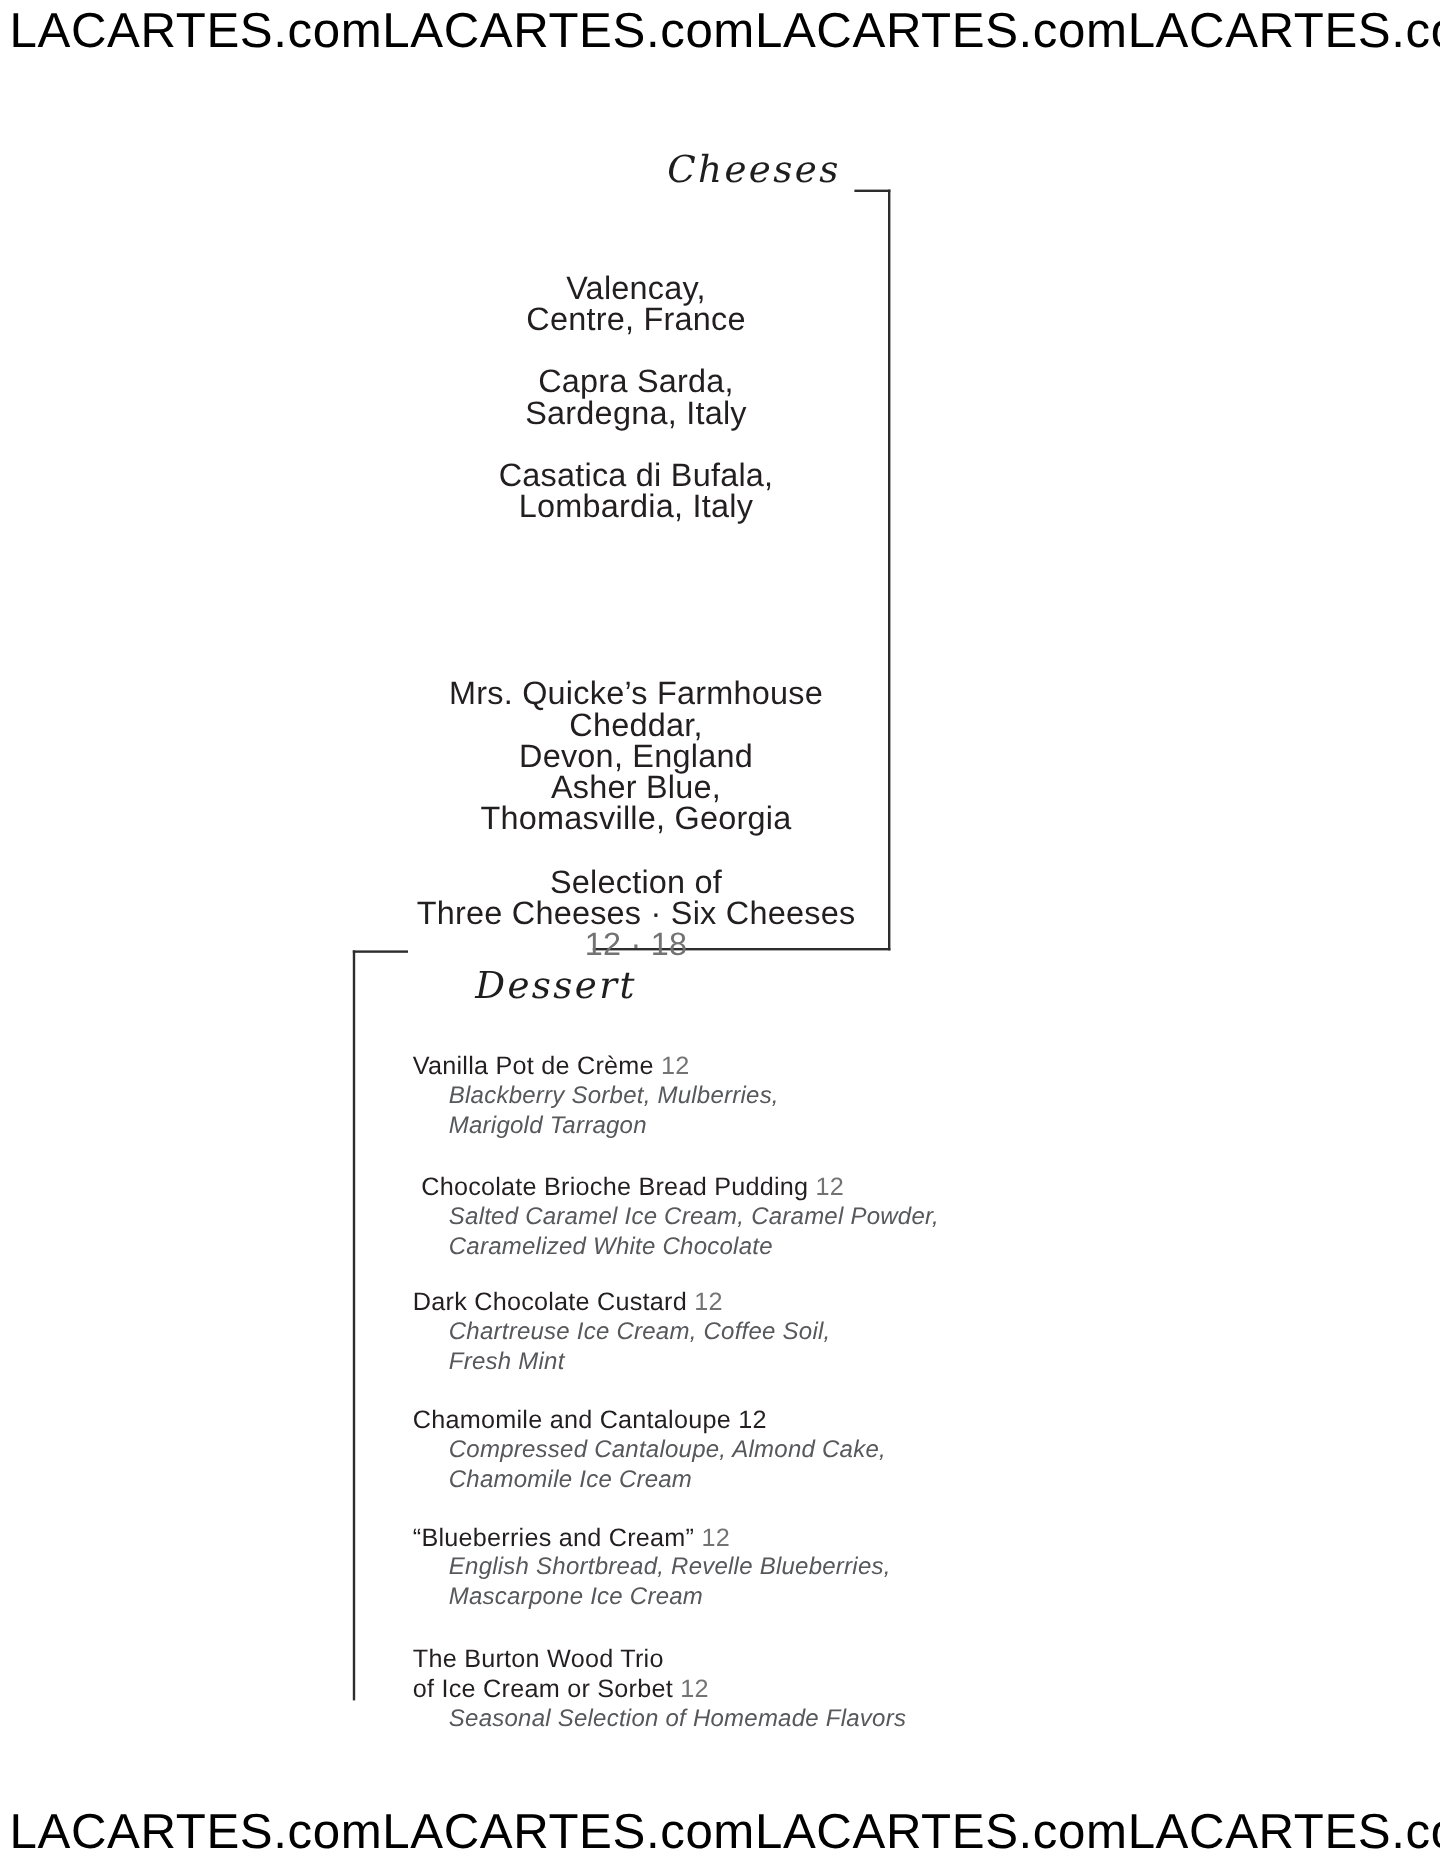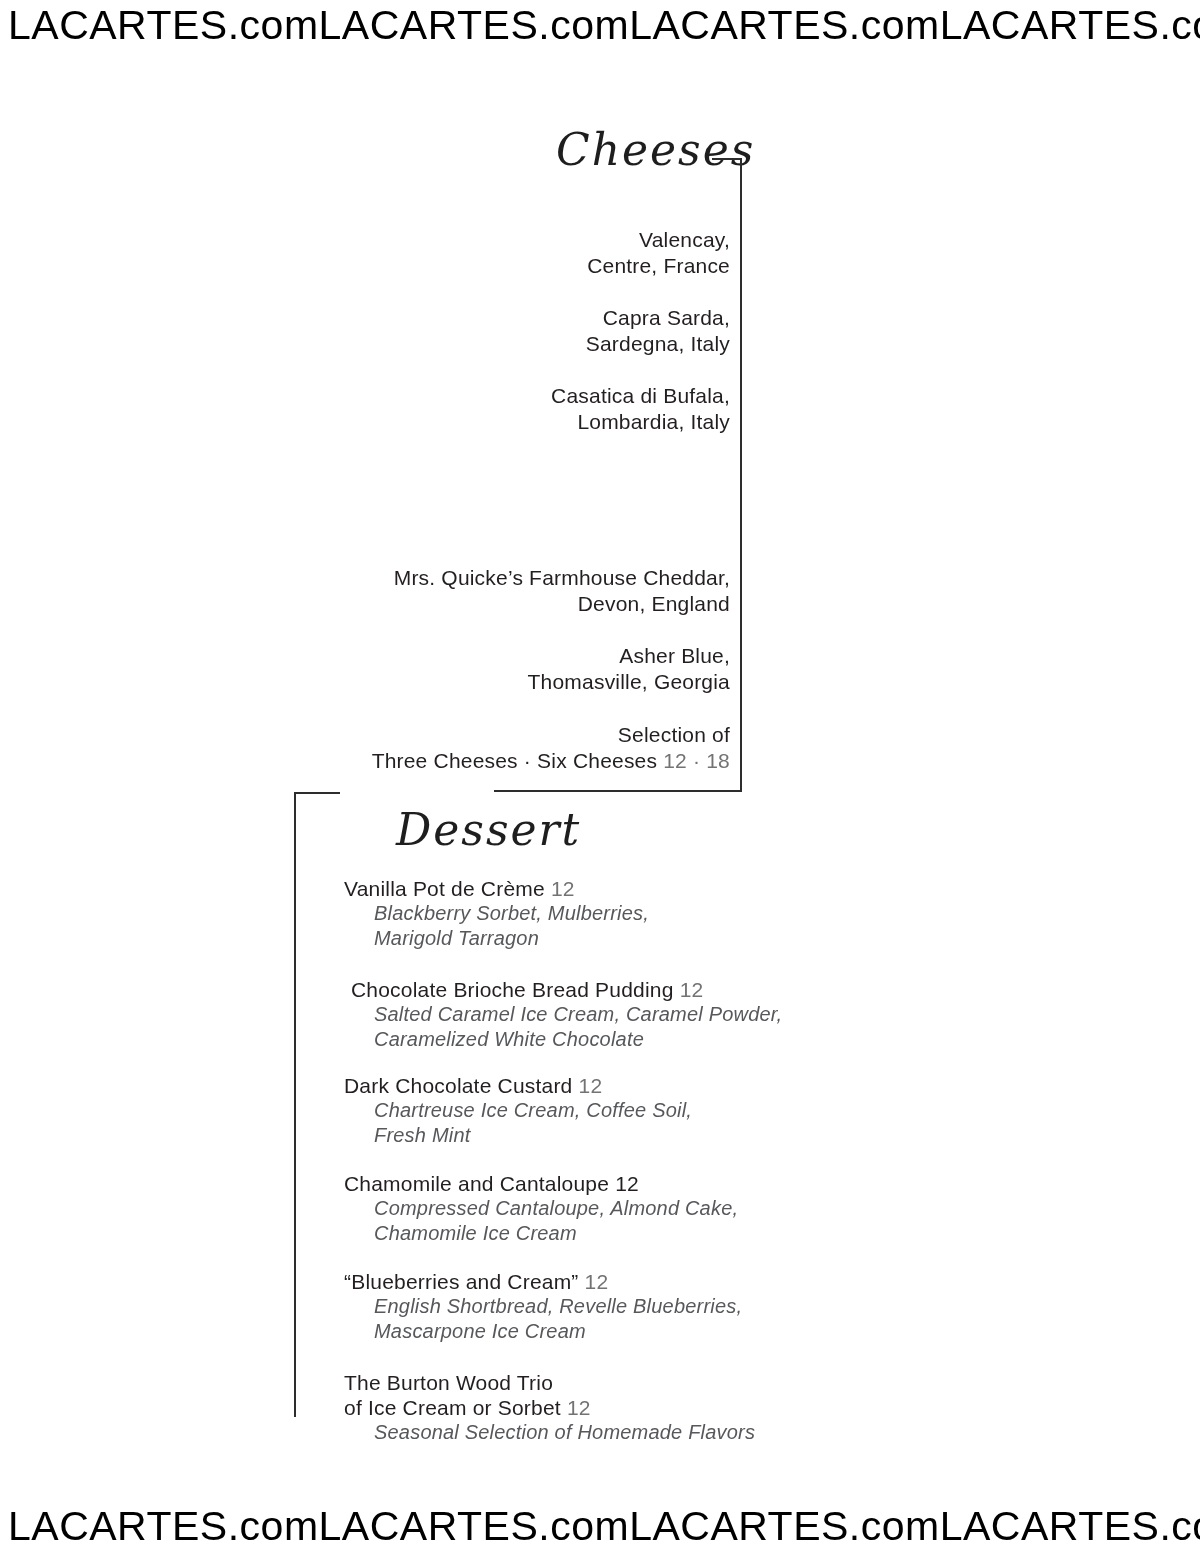--- a/index.html
+++ b/index.html
@@ -31,42 +31,42 @@
     user-select: none;
   }
   .watermark.top { top: 2px; }
   .watermark.bottom { bottom: 4px; }
 
   
   .script-heading {
     position: absolute;
     font-family: "DejaVu Serif", serif;
     font-style: italic;
-    font-size: 44px;
+    font-size: 31px;
     letter-spacing: 2px;
     color: #1e1e1e;
   }
   .heading-cheeses { left: 556px; top: 124px; }
   .heading-dessert { left: 352px; top: 804px; margin-left: 44px; }
 
   
   .rule { position: absolute; background: #2d2d2d; }
   .cheese-rule-top      { left: 712px; top: 158px; width: 30px;  height: 2px; }
   .cheese-rule-vertical { left: 740px; top: 158px; width: 2px;   height: 634px; }
   .cheese-rule-bottom   { left: 494px; top: 790px; width: 248px; height: 2px; }
   .dessert-rule-top     { left: 294px; top: 792px; width: 46px;  height: 2px; }
   .dessert-rule-vertical{ left: 294px; top: 792px; width: 2px;   height: 625px; }
 
   
   .cheese-item {
     position: absolute;
     left: 330px;
     width: 400px;
-    text-align: right;
-    font-size: 21px;
+    text-align: center;
+    font-size: 27px;
     line-height: 26px;
     color: #231f20;
     letter-spacing: 0.2px;
   }
   .cheese-item .c-line { display: block; }
   .cheese-item .shift-1 { padding-right: 40px; }
   .cheese-item .shift-2 { padding-right: 158px; }
 
   
   .dessert-item {

